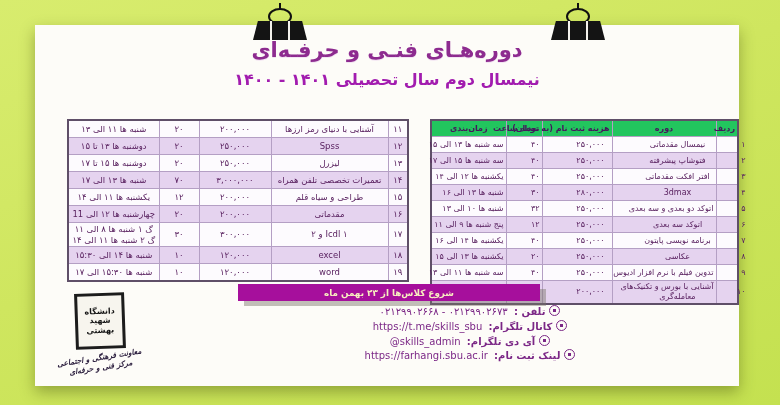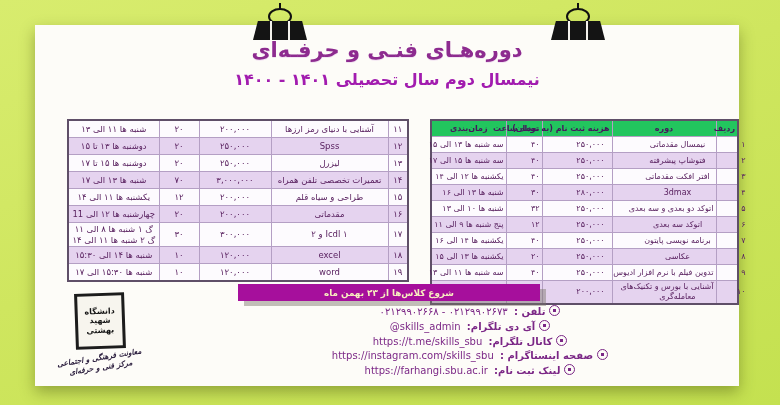--- a/index.html
+++ b/index.html
@@ -237,30 +237,26 @@
     <div class="banner">
       <span>شروع کلاس‌ها از ۲۳ بهمن ماه</span>
     </div>
 
     <div class="contact">
       <div class="cline">
         <span class="cicon"></span><span class="clabel">تلفن :</span>
         <span class="cvalue">۰۲۱۲۹۹۰۲۶۷۳ - ۰۲۱۲۹۹۰۲۶۶۸</span>
       </div>
       <div class="cline">
+        <span class="cicon"></span><span class="clabel">کانال تلگرام:</span>
+        <bdi class="cvalue" dir="ltr">https://t.me/skills_sbu</bdi>
+      </div>
+      <div class="cline">
         <span class="cicon"></span><span class="clabel">آی دی تلگرام:</span>
         <bdi class="cvalue" dir="ltr">@skills_admin</bdi>
-      </div>
-      <div class="cline">
-        <span class="cicon"></span><span class="clabel">کانال تلگرام:</span>
-        <bdi class="cvalue" dir="ltr">https://t.me/skills_sbu</bdi>
-      </div>
-      <div class="cline">
-        <span class="cicon"></span><span class="clabel">صفحه اینستاگرام :</span>
-        <bdi class="cvalue" dir="ltr">https://instagram.com/skills_sbu</bdi>
       </div>
       <div class="cline">
         <span class="cicon"></span><span class="clabel">لینک ثبت نام:</span>
         <bdi class="cvalue" dir="ltr">https://farhangi.sbu.ac.ir</bdi>
       </div>
     </div>
 
     <div class="logo">
       <div class="stamp">دانشگاه شهید بهشتی</div>
       <div class="dept">

